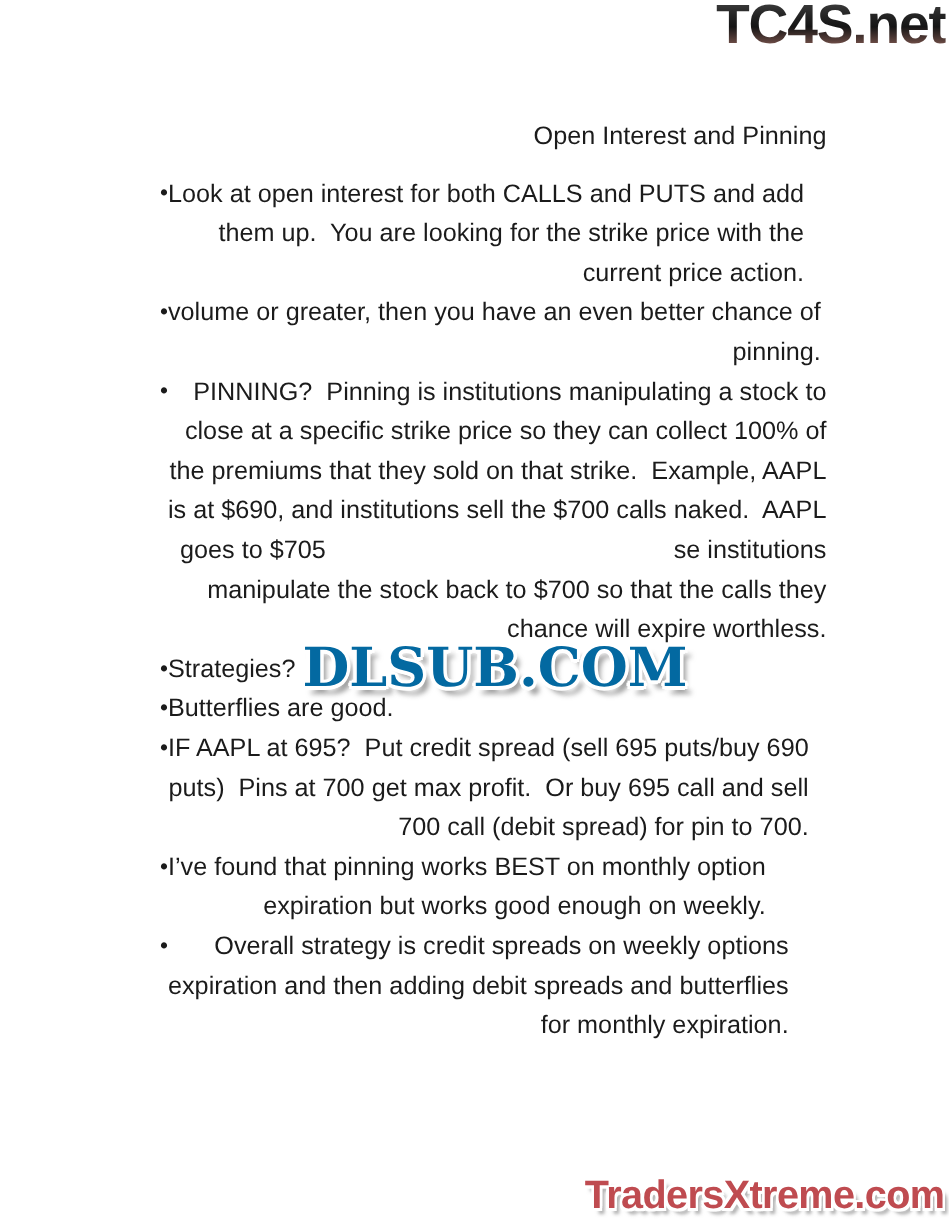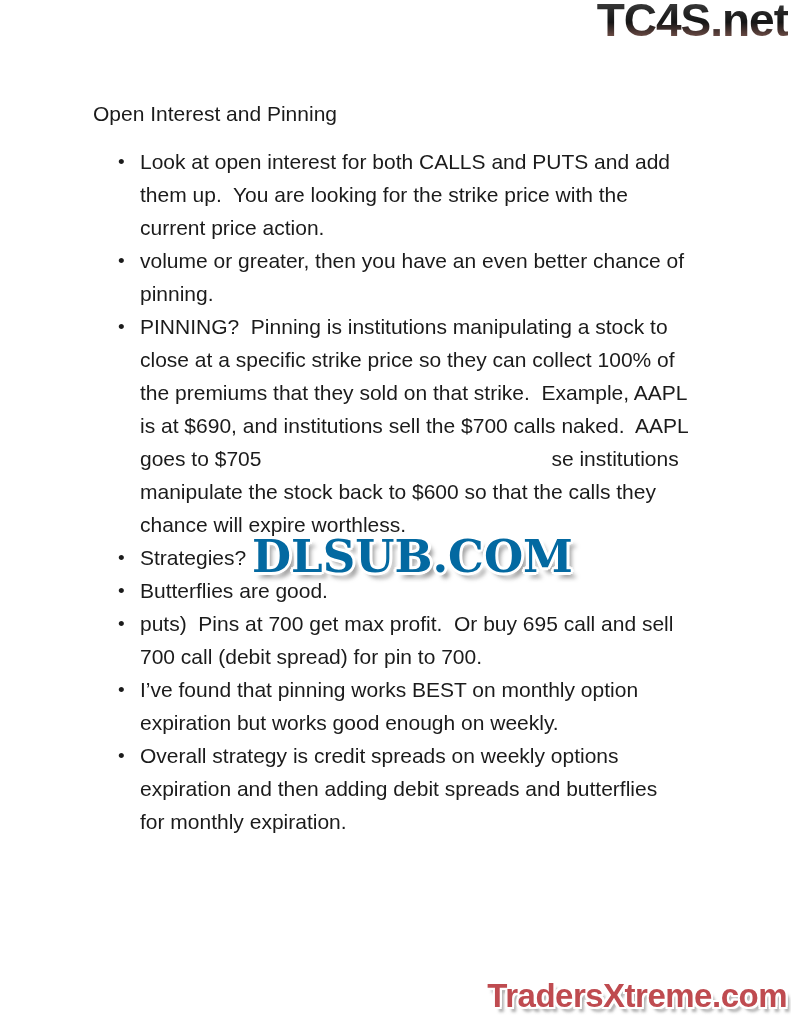--- a/index.html
+++ b/index.html
@@ -29,20 +29,21 @@
     background-clip: text;
     -webkit-text-fill-color: transparent;
     filter: blur(0.4px);
   }
 
   
   .doc {
     position: absolute;
     left: 93px;
     top: 97px;
+    text-align: right;
   }
   .title {
     font-size: 21px;
     font-weight: normal;
     line-height: 33px;
     white-space: pre;
     margin-bottom: 15px;
   }
   .bullet { display: flex; }
   .dot {
@@ -124,39 +125,40 @@
         </div>
       </div>
       <div class="bullet">
         <span class="dot">•</span>
         <div class="lines">
           <div class="line">PINNING?  Pinning is institutions manipulating a stock to</div>
           <div class="line">close at a specific strike price so they can collect 100% of</div>
           <div class="line">the premiums that they sold on that strike.  Example, AAPL</div>
           <div class="line">is at $690, and institutions sell the $700 calls naked.  AAPL</div>
           <div class="line"><span>goes to $705</span><span class="wm-gap"></span><span>se institutions</span></div>
-          <div class="line">manipulate the stock back to $600 so that the calls they</div>
+          <div class="line">manipulate the stock back to $700 so that the calls they</div>
           <div class="line">chance will expire worthless.</div>
         </div>
       </div>
       <div class="bullet">
         <span class="dot">•</span>
         <div class="lines">
           <div class="line">Strategies?</div>
         </div>
       </div>
       <div class="bullet">
         <span class="dot">•</span>
         <div class="lines">
           <div class="line">Butterflies are good.</div>
         </div>
       </div>
       <div class="bullet">
         <span class="dot">•</span>
         <div class="lines">
+          <div class="line">IF AAPL at 695?  Put credit spread (sell 695 puts/buy 690</div>
           <div class="line">puts)  Pins at 700 get max profit.  Or buy 695 call and sell</div>
           <div class="line">700 call (debit spread) for pin to 700.</div>
         </div>
       </div>
       <div class="bullet">
         <span class="dot">•</span>
         <div class="lines">
           <div class="line">I’ve found that pinning works BEST on monthly option</div>
           <div class="line">expiration but works good enough on weekly.</div>
         </div>

